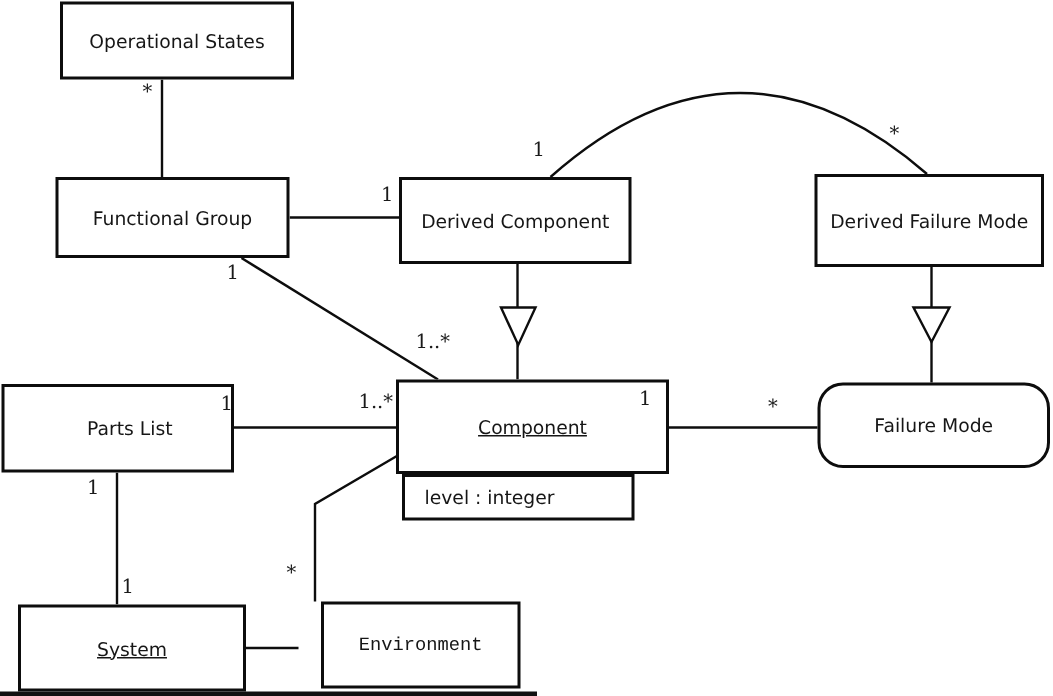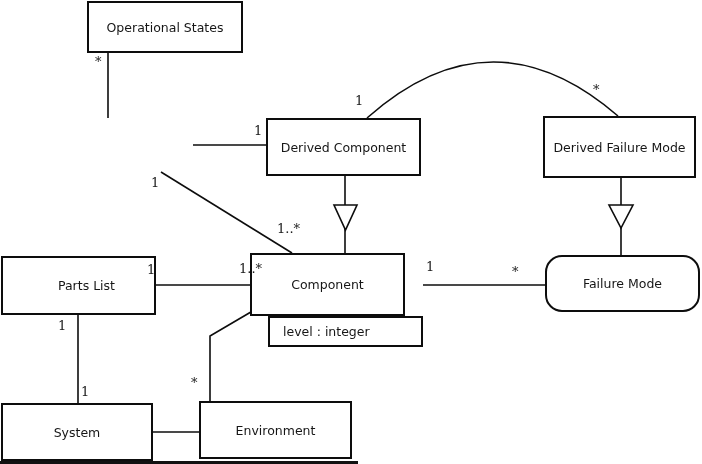--- a/index.html
+++ b/index.html
@@ -64,53 +64,56 @@
       <polyline points="268,302 210,336 210,401"></polyline>
       <line x1="78" y1="315" x2="78" y2="403"></line>
       <line x1="153" y1="432" x2="199" y2="432"></line>
     </g>
     <g stroke="#0d0d0d" stroke-width="1.6" fill="#ffffff">
       <polygon points="334,205 357,205 345.5,230"></polygon>
       <polygon points="609,205 633,205 621,228"></polygon>
     </g>
   </svg>
 
-  <div class="uml-box" style="left:40px;top:1px;width:156px;height:52px;margin-left:47px;">
+  <div class="uml-box" style="left:40px;top:1px;width:156px;height:52px;">
     <span>Operational States</span>
   </div>
 
+  <div class="uml-box" style="left:37px;top:118px;width:156px;height:54px;">
+    <span>Functional Group</span>
+  </div>
 
   <div class="uml-box" style="left:266px;top:118px;width:155px;height:58px;text-align:center;">
     <span>Derived Component</span>
   </div>
 
   <div class="uml-box" style="left:543px;top:116px;width:153px;height:62px;text-align:right;">
     <span>Derived Failure Mode</span>
   </div>
 
   <div class="uml-box" style="left:1px;top:256px;width:155px;height:59px;padding-left:16px;">
     <span>Parts List</span>
   </div>
 
-  <div class="uml-box" style="left:250px;top:253px;width:155px;height:63px;">
+  <div class="uml-box" style="left:264px;top:253px;width:182px;height:63px;text-decoration:underline;">
     <span>Component</span>
   </div>
   <div class="uml-attr" style="left:268px;top:316px;width:155px;height:31px;text-align:right;">
     <span>level : integer</span>
   </div>
 
   <div class="uml-box" style="left:545px;top:255px;width:155px;height:57px;border-radius:17px;">
     <span>Failure Mode</span>
   </div>
 
-  <div class="uml-box" style="left:1px;top:403px;width:152px;height:58px;">
+  <div class="uml-box" style="left:12px;top:403px;width:152px;height:58px;text-decoration:underline;">
     <span>System</span>
   </div>
 
-  <div class="uml-box" style="left:199px;top:401px;width:153px;height:58px;">
+  <div class="uml-box" style="left:214px;top:401px;width:133px;height:58px;font-family:Liberation Mono, monospace;">
     <span>Environment</span>
   </div>
 
   <span class="mult" style="left:95px;top:55px;">*</span>
   <span class="mult" style="left:254px;top:124px;">1</span>
   <span class="mult" style="left:151px;top:176px;">1</span>
   <span class="mult" style="left:277px;top:222px;">1..*</span>
   <span class="mult" style="left:355px;top:94px;">1</span>
   <span class="mult" style="left:593px;top:83px;">*</span>
   <span class="mult" style="left:147px;top:263px;">1</span>

